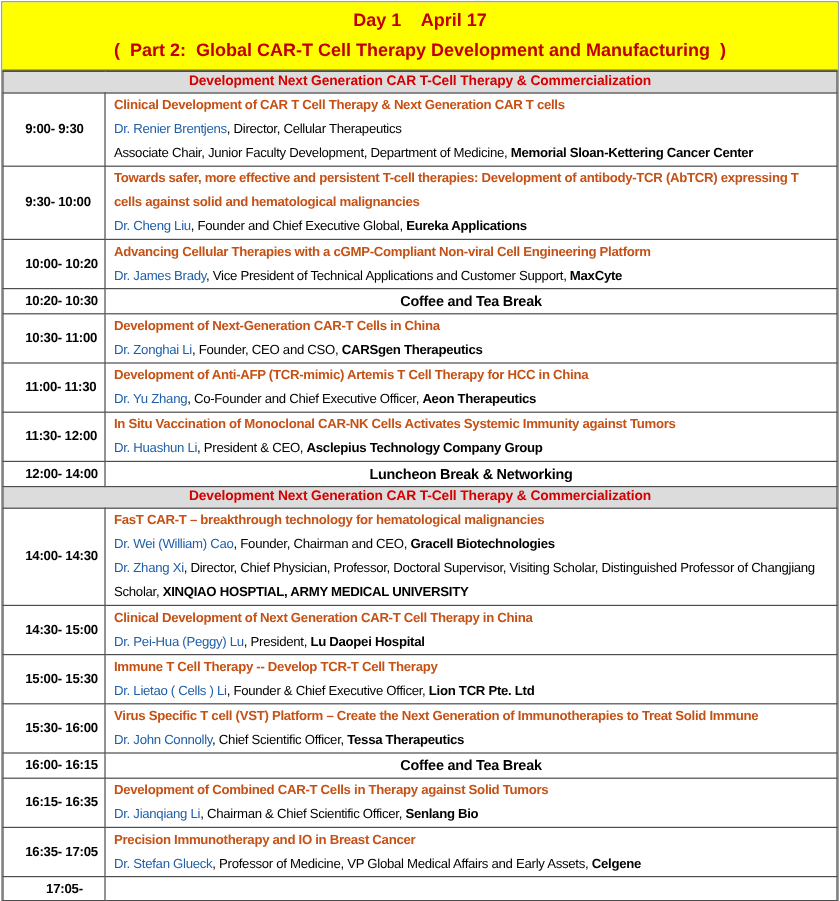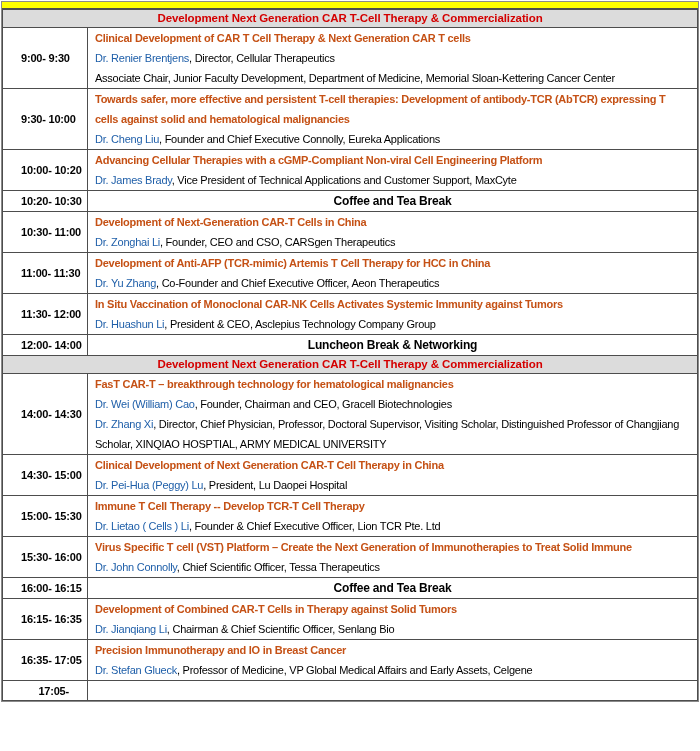--- a/index.html
+++ b/index.html
@@ -65,37 +65,39 @@
     color: #000000;
   }
   td.content .title {
     color: #C55115;
     font-weight: bold;
     line-height: 20px;
   }
   td.content .speaker { line-height: 20px; }
   td.content .speaker .name { color: #1F5FA9; font-weight: normal; }
   td.content .speaker .role { color: #000000; font-weight: normal; }
-  td.content .speaker .org { color: #000000; font-weight: normal; margin-top: 38px; }
+  td.content .speaker .org { color: #000000; font-weight: bold; margin-top: 38px; }
   td.break-label {
     text-align: center;
     font-weight: bold;
     font-size: 12px;
     line-height: 20px;
     padding: 0;
     letter-spacing: -0.2px;
   }
   td.empty-cell { height: 20px; }
 </style>
 </head>
 <body>
 
 <div class="page">
   <div class="frame">
     <div class="banner">
+      <div>Day 1    April 17</div>
+      <div>(  Part 2:  Global CAR-T Cell Therapy Development and Manufacturing  )</div>
     </div>
     <table class="schedule">
       <colgroup>
         <col class="time-col">
         <col class="content-col">
       </colgroup>
       <tbody id="schedule-body">
           <tr>
             <td class="section" colspan="2">Development Next Generation CAR T-Cell Therapy &amp; Commercialization</td>
           </tr>
@@ -104,21 +106,21 @@
             <td class="content">
               <div class="title">Clinical Development of CAR T Cell Therapy &amp; Next Generation CAR T cells</div>
               <div class="speaker"><span class="name">Dr. Renier Brentjens</span><span class="role">, Director, Cellular Therapeutics</span></div>
               <div class="speaker"><span class="role">Associate Chair, Junior Faculty Development, Department of Medicine, </span><span class="org">Memorial Sloan-Kettering Cancer Center</span></div>
             </td>
           </tr>
           <tr>
             <td class="time">9:30- 10:00</td>
             <td class="content">
               <div class="title">Towards safer, more effective and persistent T-cell therapies: Development of antibody-TCR (AbTCR) expressing T cells against solid and hematological malignancies</div>
-              <div class="speaker"><span class="name">Dr. Cheng Liu</span><span class="role">, Founder and Chief Executive Connolly, </span><span class="org">Eureka Applications</span></div>
+              <div class="speaker"><span class="name">Dr. Cheng Liu</span><span class="role">, Founder and Chief Executive Global, </span><span class="org">Eureka Applications</span></div>
             </td>
           </tr>
           <tr>
             <td class="time">10:00- 10:20</td>
             <td class="content">
               <div class="title">Advancing Cellular Therapies with a cGMP-Compliant Non-viral Cell Engineering Platform</div>
               <div class="speaker"><span class="name">Dr. James Brady</span><span class="role">, Vice President of Technical Applications and Customer Support, </span><span class="org">MaxCyte</span></div>
             </td>
           </tr>
           <tr>

